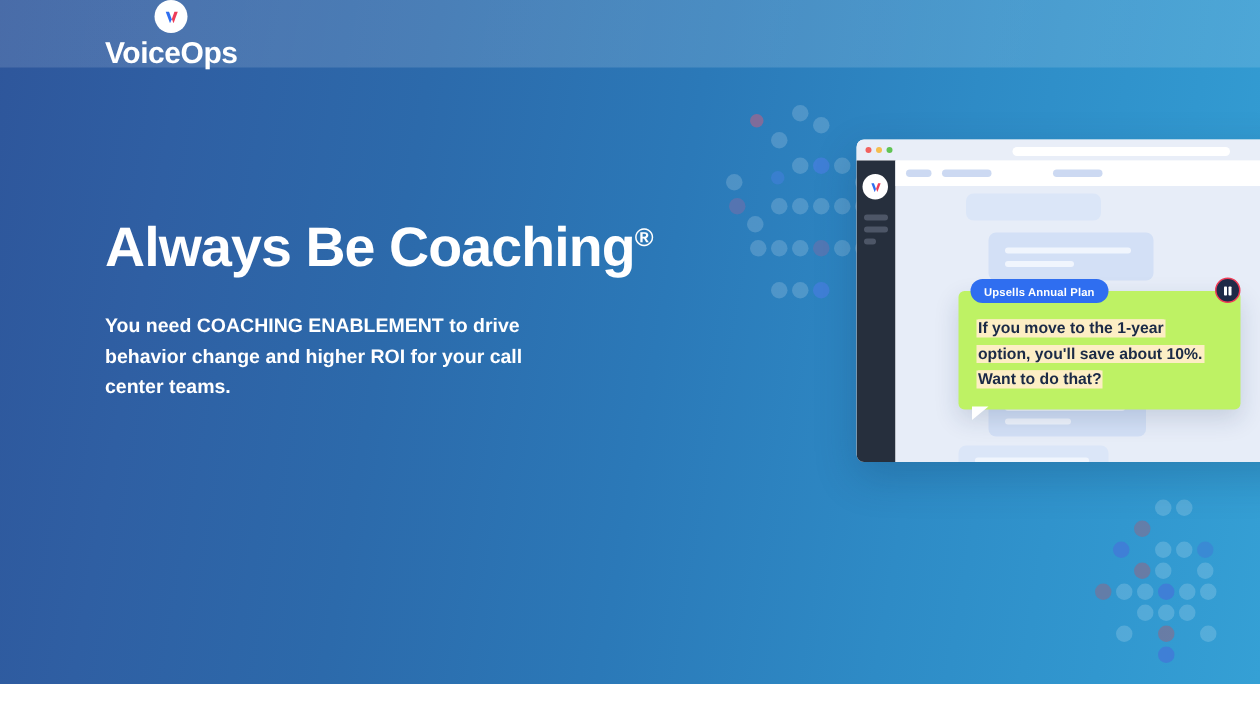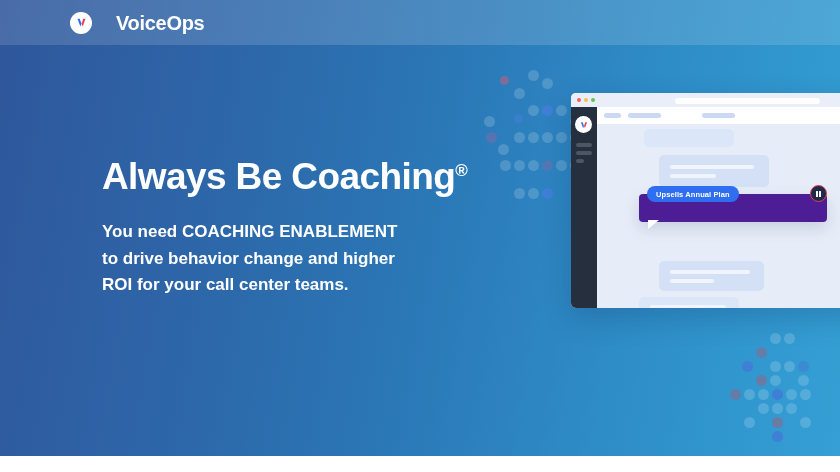--- a/index.html
+++ b/index.html
@@ -48,21 +48,22 @@
         rgba(255,255,255,0.15) 50%,
         rgba(255,255,255,0.13) 100%);
     z-index: 30;
   }
   .topbar-inner {
     position: absolute;
     left: 70px; top: 0;
     height: 45px;
     display: flex;
     align-items: center;
-    gap: 24px;
+    gap: 4px;
+    flex-direction: column;
   }
   .brand-mark {
     width: 22px; height: 22px;
     border-radius: 50%;
     background: #ffffff;
     display: flex;
     align-items: center;
     justify-content: center;
     flex: 0 0 auto;
   }
@@ -78,24 +79,23 @@
   .dots { position: absolute; z-index: 5; }
   .dot {
     position: absolute;
     border-radius: 50%;
   }
 
   
   .copy {
     position: absolute;
     left: 70px;
-    top: 156px;
+    top: 144px;
     width: 400px;
     z-index: 20;
-    margin-left: 32px;
   }
   .headline {
     color: #ffffff;
     font-size: 37px;
     font-weight: 700;
     letter-spacing: -0.6px;
     line-height: 1.12;
     margin-bottom: 22px;
     white-space: nowrap;
   }
@@ -108,21 +108,21 @@
   .lede {
     color: #ffffff;
     font-size: 13.5px;
     font-weight: 700;
     line-height: 1.5;
     width: 300px;
     margin-bottom: 18px;
   }
   .subcopy {
     color: #ffffff;
-    font-size: 17px;
+    font-size: 13px;
     font-weight: 700;
     line-height: 1.55;
     width: 312px;
     margin-bottom: 22px;
   }
   .cta {
     display: inline-block;
     background: #f1435f;
     color: #ffffff;
     font-size: 10.5px;
@@ -214,21 +214,21 @@
     background: #d3e0f6;
   }
   .bub.pale { background: #dbe6f8; }
   .bline { position: absolute; height: 4px; border-radius: 2px; background: #f0f5fd; }
 
   
   .callout {
     position: absolute;
     left: 42px; top: 87px;
     width: 188px;
-    background: #4c1d95;
+    background: #bef264;
     border-radius: 4px;
     padding: 17px 13px 11px 13px;
     box-shadow: 0 6px 16px rgba(22,48,92,0.16);
     z-index: 6;
   }
   .callout::after {
     content: "";
     position: absolute;
     left: 9px; bottom: -7px;
     width: 0; height: 0;
@@ -406,20 +406,25 @@
           <span class="bline" style="left:11px; top:9px; width:80px;"></span>
           <span class="bline" style="left:11px; top:18px; width:44px;"></span>
         </div>
 
         <div class="bub pale" style="left:42px; top:190px; width:100px; height:24px;">
           <span class="bline" style="left:11px; top:8px; width:76px;"></span>
         </div>
 
         <div class="callout">
           <span class="badge">Upsells Annual Plan</span>
+          <div class="quote">
+            <span>If you move to the 1-year</span><br>
+            <span>option, you'll save about 10%.</span><br>
+            <span>Want to do that?</span>
+          </div>
         </div>
 
         <div class="pausebtn">
           <i></i>
             <i></i>
         </div>
 
       </div>
     </div>
 

